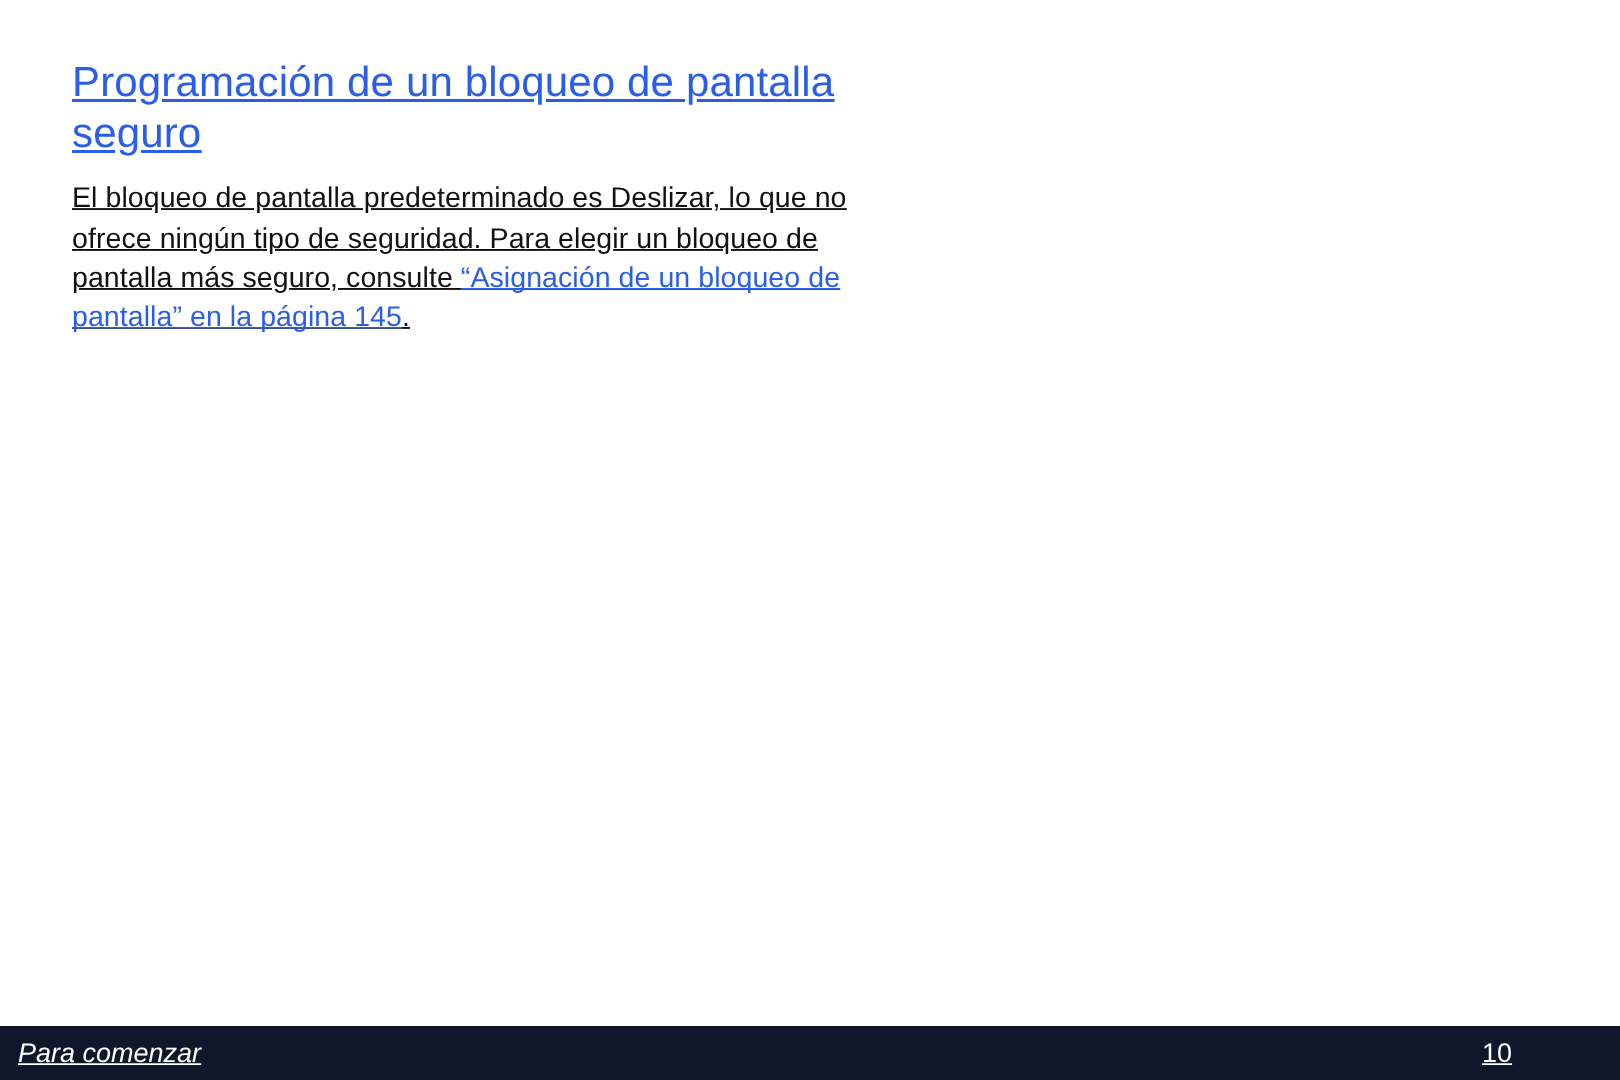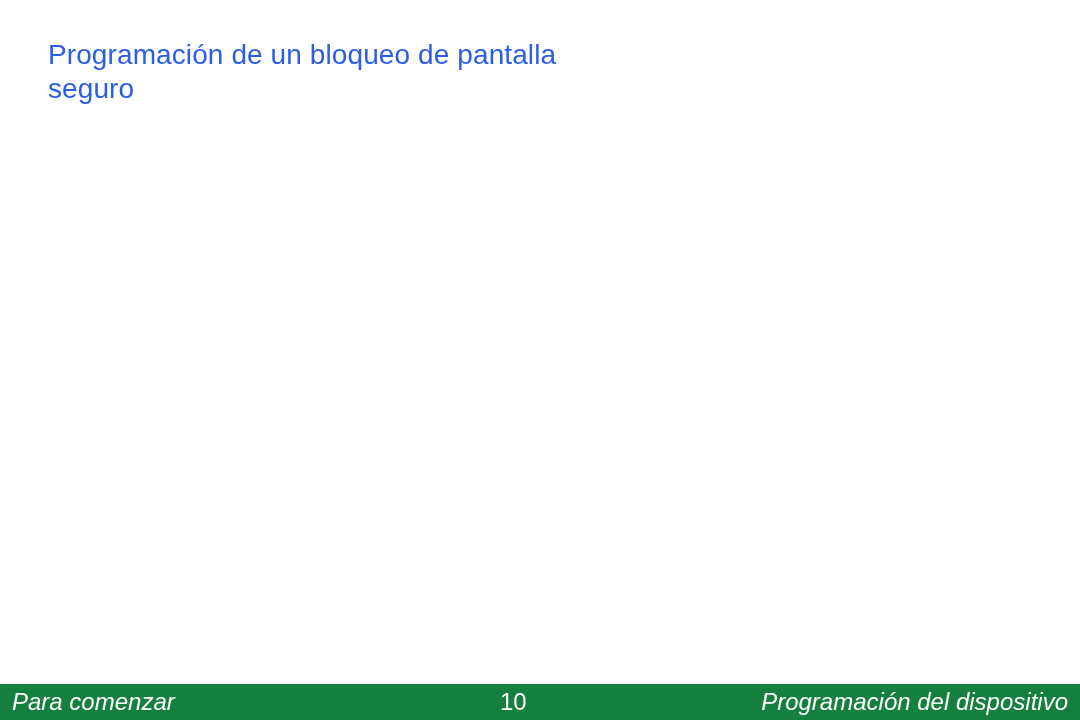--- a/index.html
+++ b/index.html
@@ -1,15 +1,15 @@
 <!DOCTYPE html>
 <html><head>
   <meta charset="utf-8">
   <style>
-    * { margin: 0; padding: 0; box-sizing: border-box; }
+    * { margin: 0; padding: 0; box-sizing: border-box; text-decoration: underline; }
     html, body { width: 1080px; height: 720px; font-family: Arial, Helvetica, sans-serif; background: #ffffff; }
     .page {
       position: relative;
       width: 1080px;
       height: 720px;
     }
     .content {
       position: absolute;
       top: 38px;
       left: 48px;
@@ -33,38 +33,40 @@
       color: #2a5ee8;
       text-decoration: underline;
       text-decoration-skip-ink: none;
     }
     .footer {
       position: absolute;
       left: 0;
       bottom: 0;
       width: 1080px;
       height: 36px;
-      background: #15803d;
+      background: #0f172a;
       color: #ffffff;
       display: flex;
       align-items: center;
       font-style: italic;
-      font-size: 24px;
+      font-size: 18px;
       padding: 0 12px;
     }
     .footer .left { flex: 1; text-align: left; }
     .footer .center { flex: 0 0 auto; width: 80px; text-align: left; font-style: normal; }
     .footer .right { flex: 1; text-align: right; }
   </style>
 </head>
 <body>
 
 <div class="page">
   <div class="content">
     <h1 class="heading">Programación de un bloqueo de pantalla seguro</h1>
+    <p class="body-text">
+      <span>El bloqueo de pantalla predeterminado es Deslizar, lo que no ofrece ningún tipo de seguridad. Para elegir un bloqueo de pantalla más seguro, consulte </span><a href="#" class="xref">“Asignación de un bloqueo de pantalla” en la página 145</a><span>.</span>
+    </p>
   </div>
 
   <div class="footer">
     <div class="left">Para comenzar</div>
     <div class="center">10</div>
-    <div class="right">Programación del dispositivo</div>
   </div>
 </div>
 
 </body></html>

